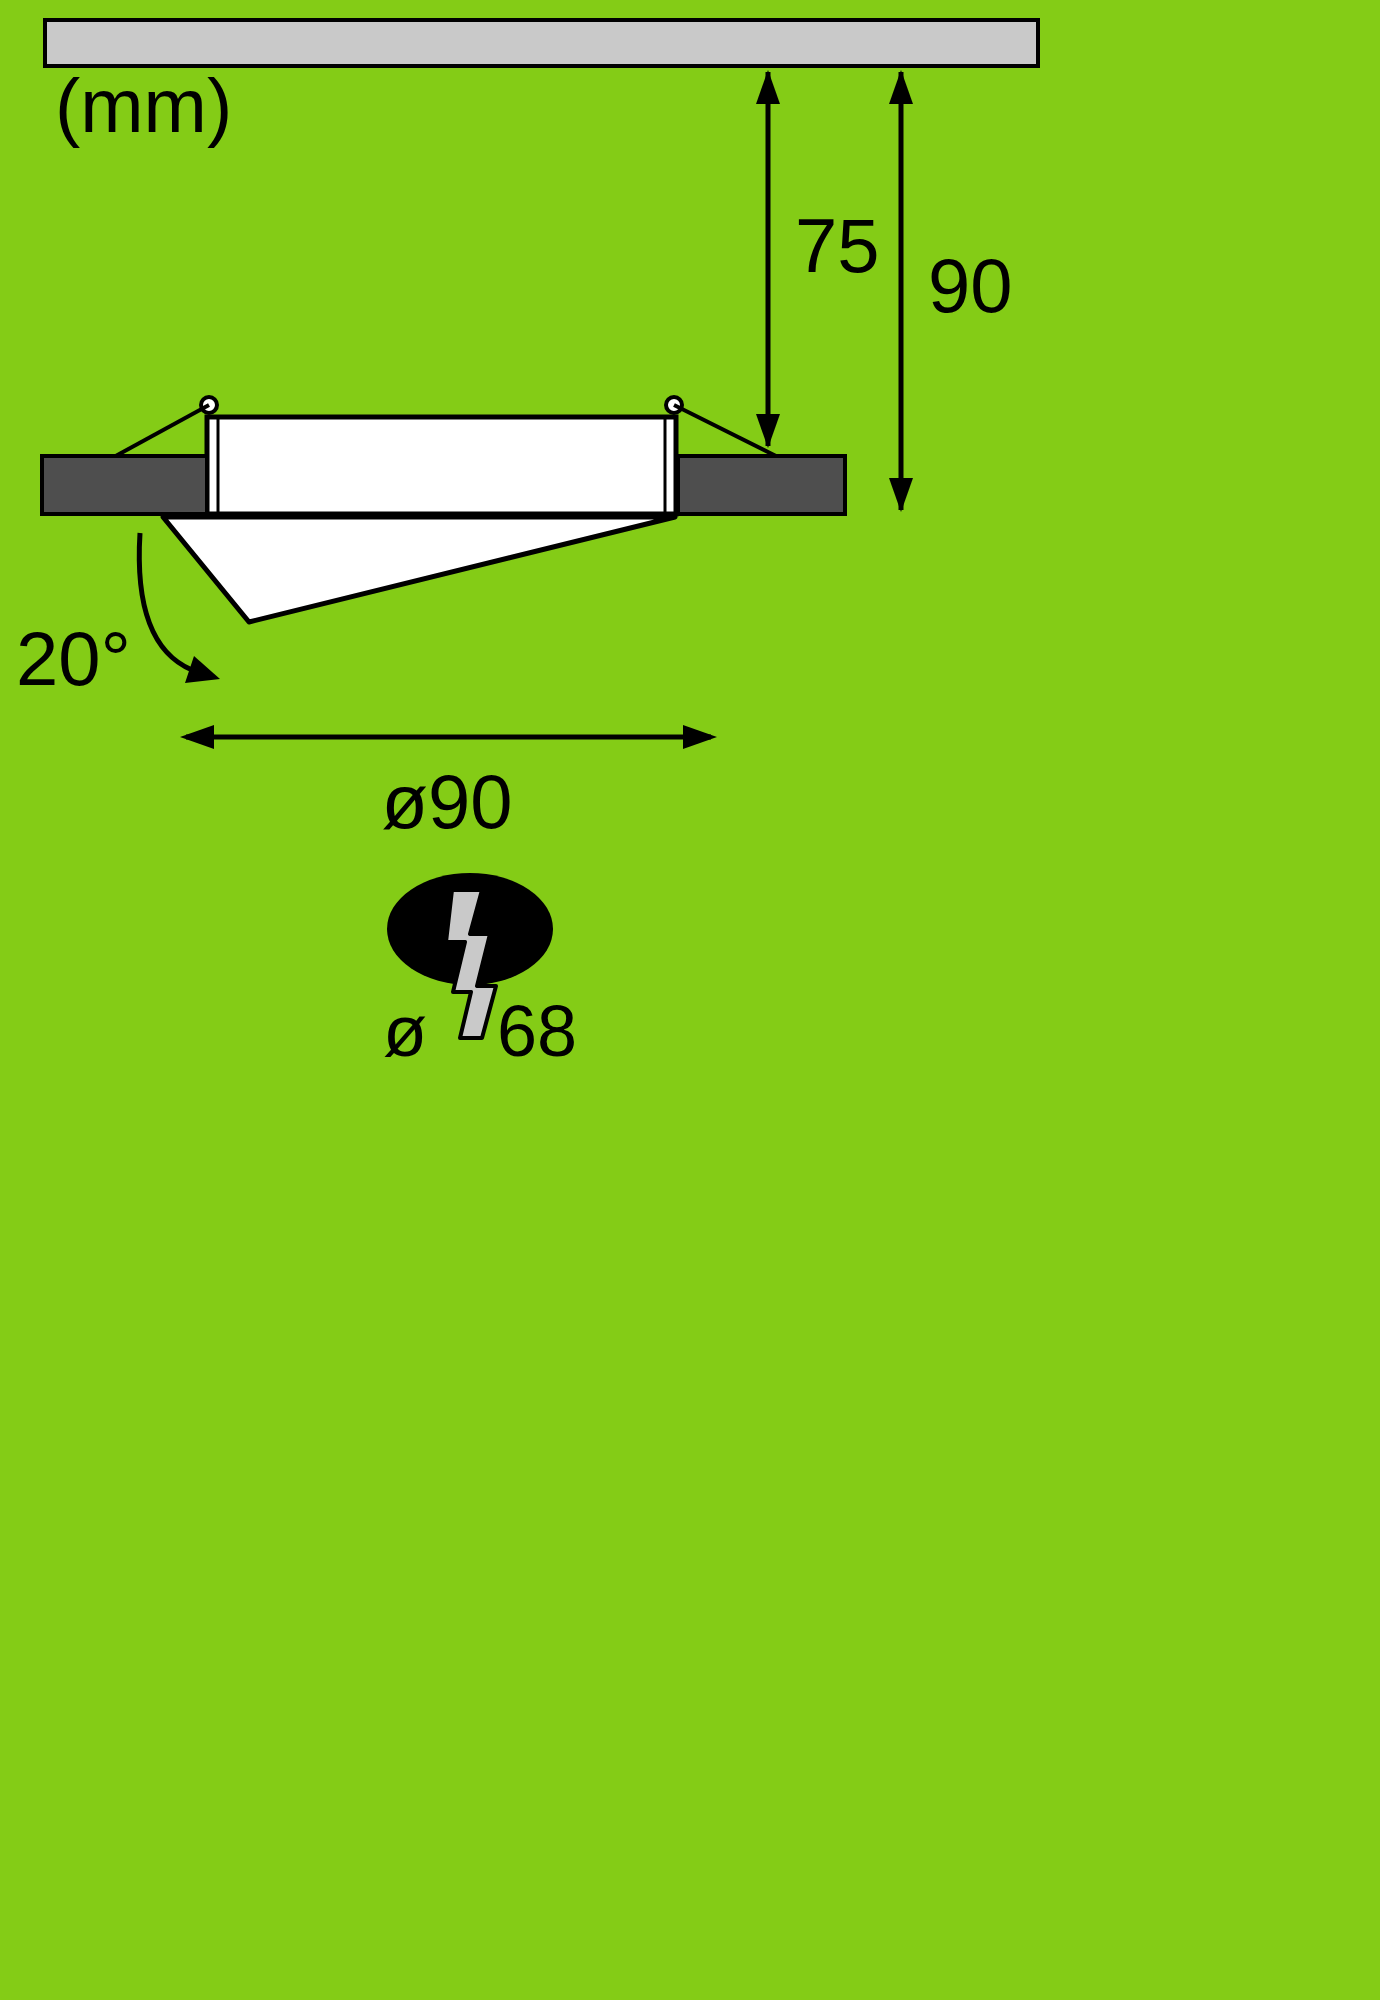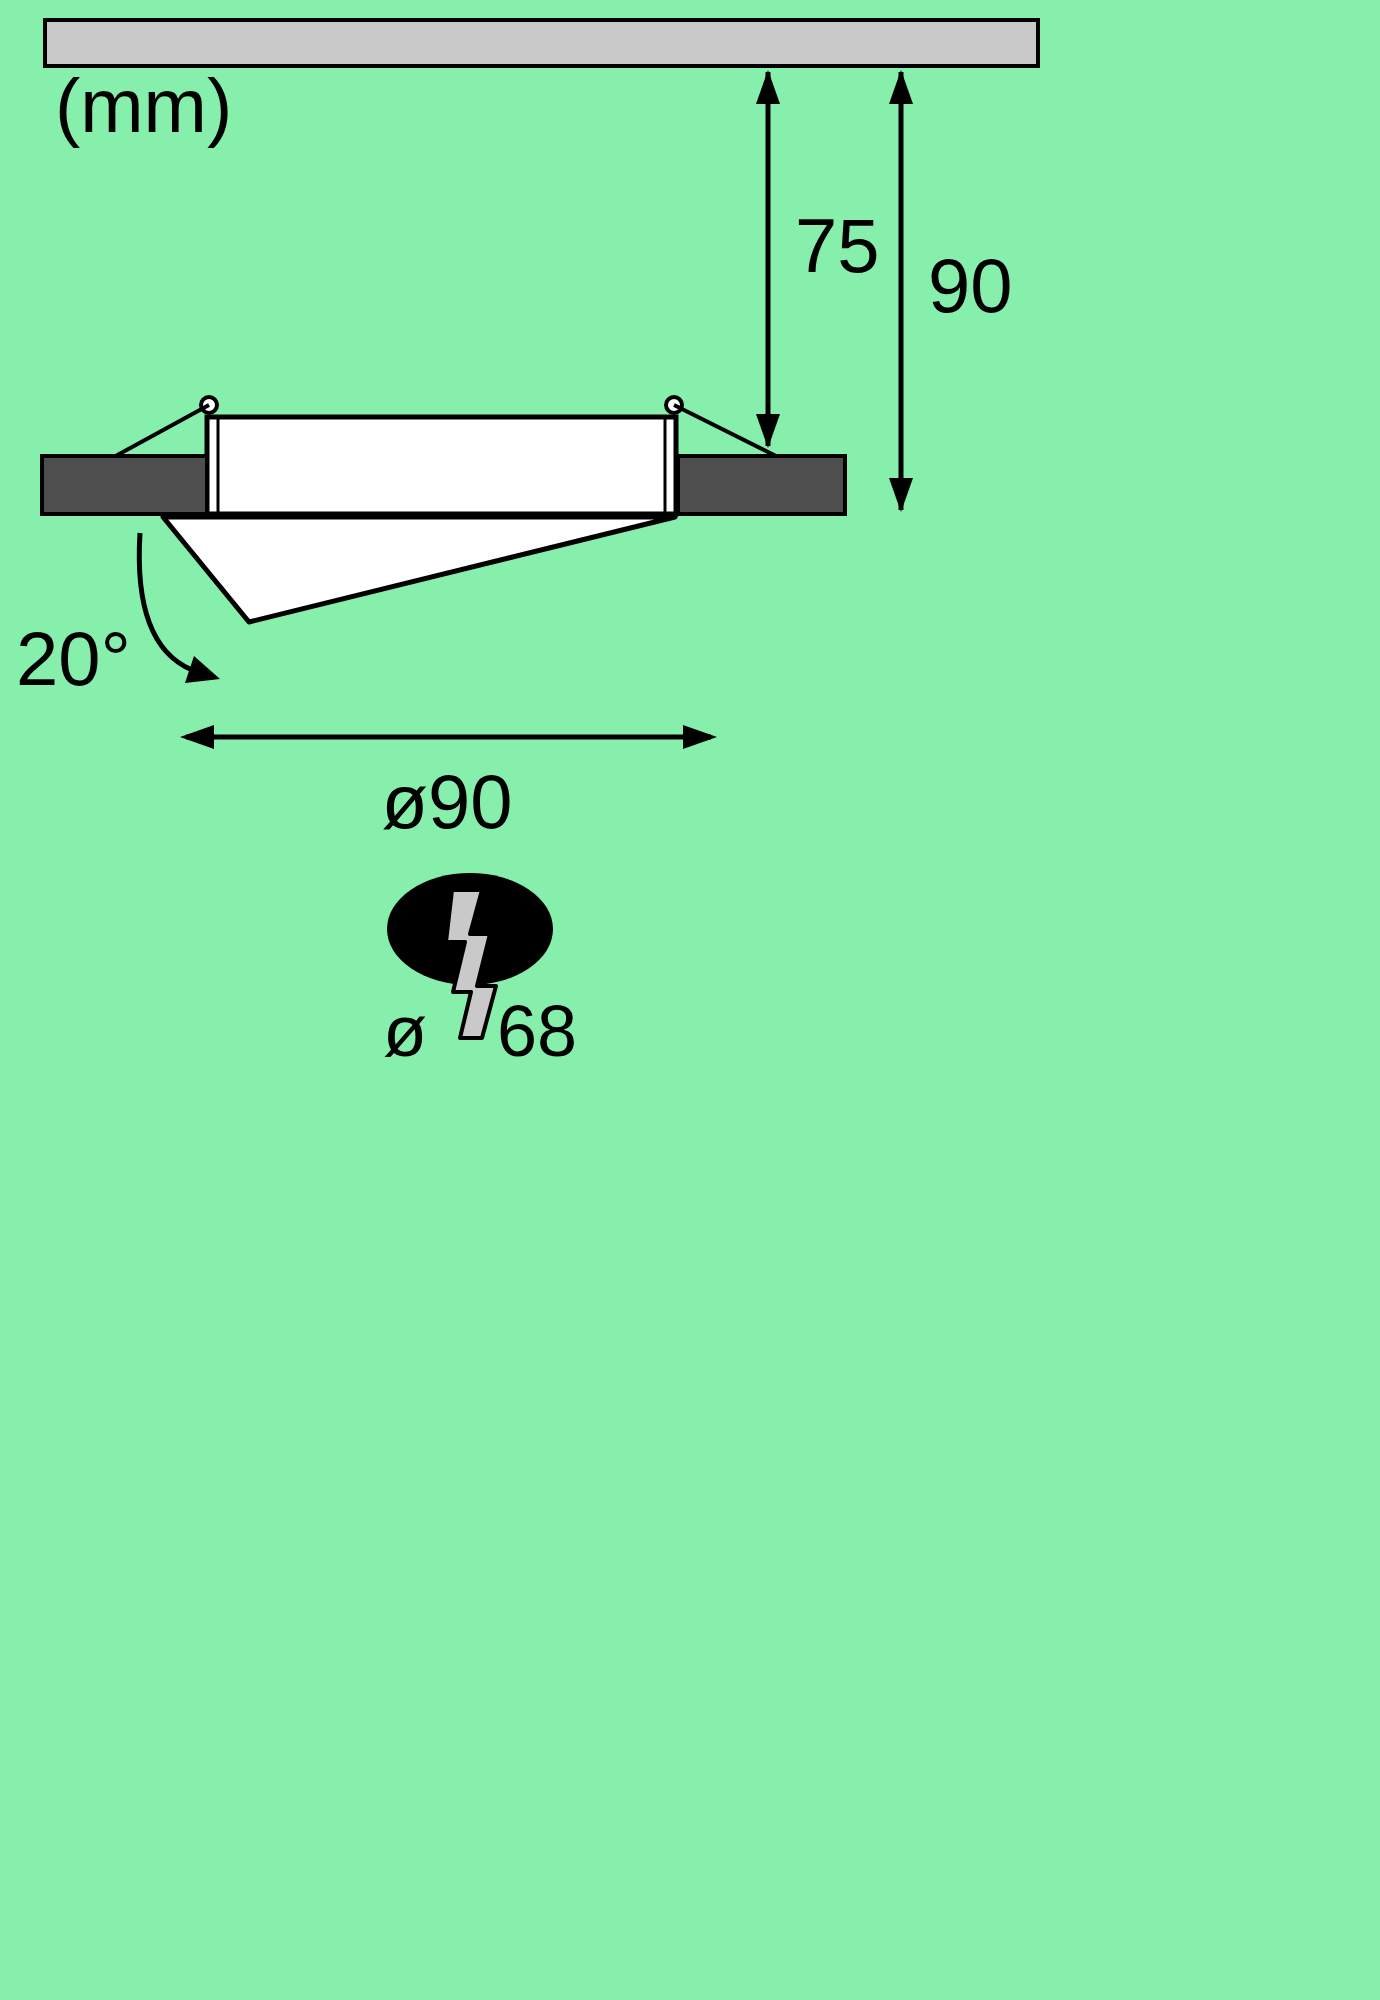--- a/index.html
+++ b/index.html
@@ -4,21 +4,21 @@
 <style>
   html, body {
     margin: 0;
     padding: 0;
     background: #ffffff;
   }
   .page {
     position: relative;
     width: 1380px;
     height: 2000px;
-    background: #86efac;
+    background: #84cc16;
     overflow: hidden;
   }
   svg {
     display: block;
   }
   .dim-text {
     font-family: "Liberation Sans", sans-serif;
     font-size: 76px;
     fill: #000000;
   }

